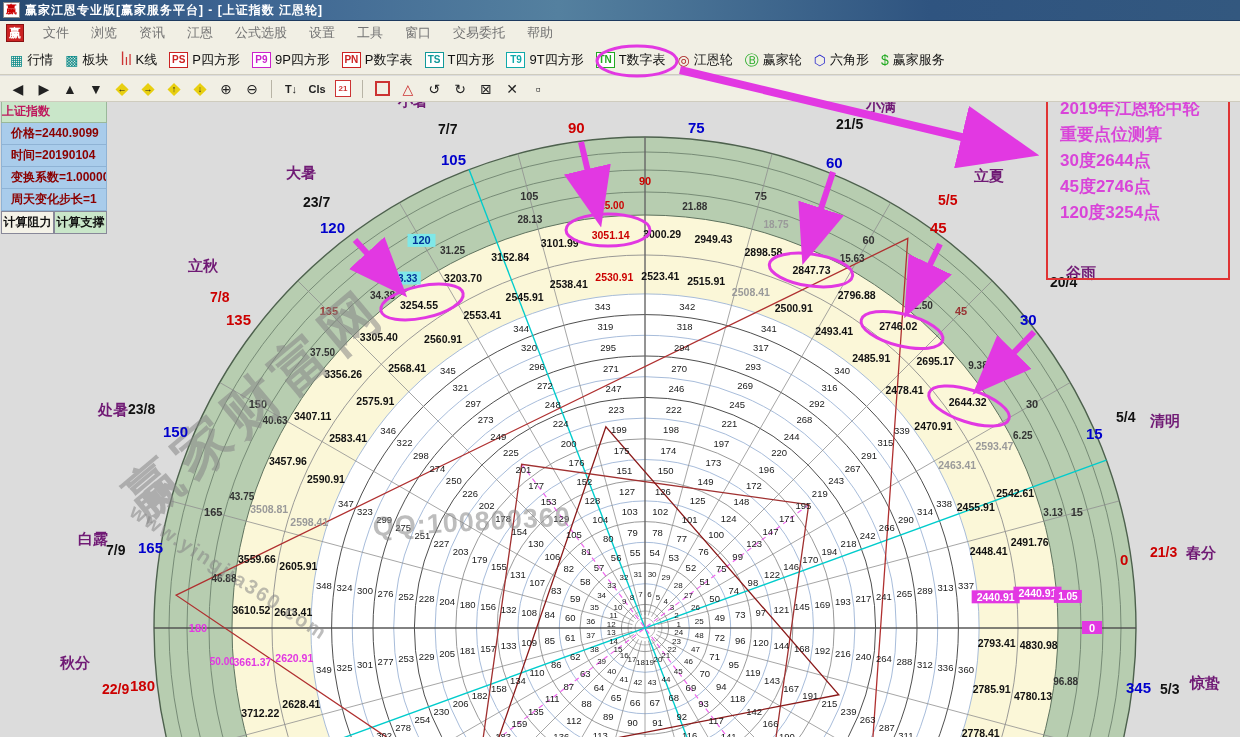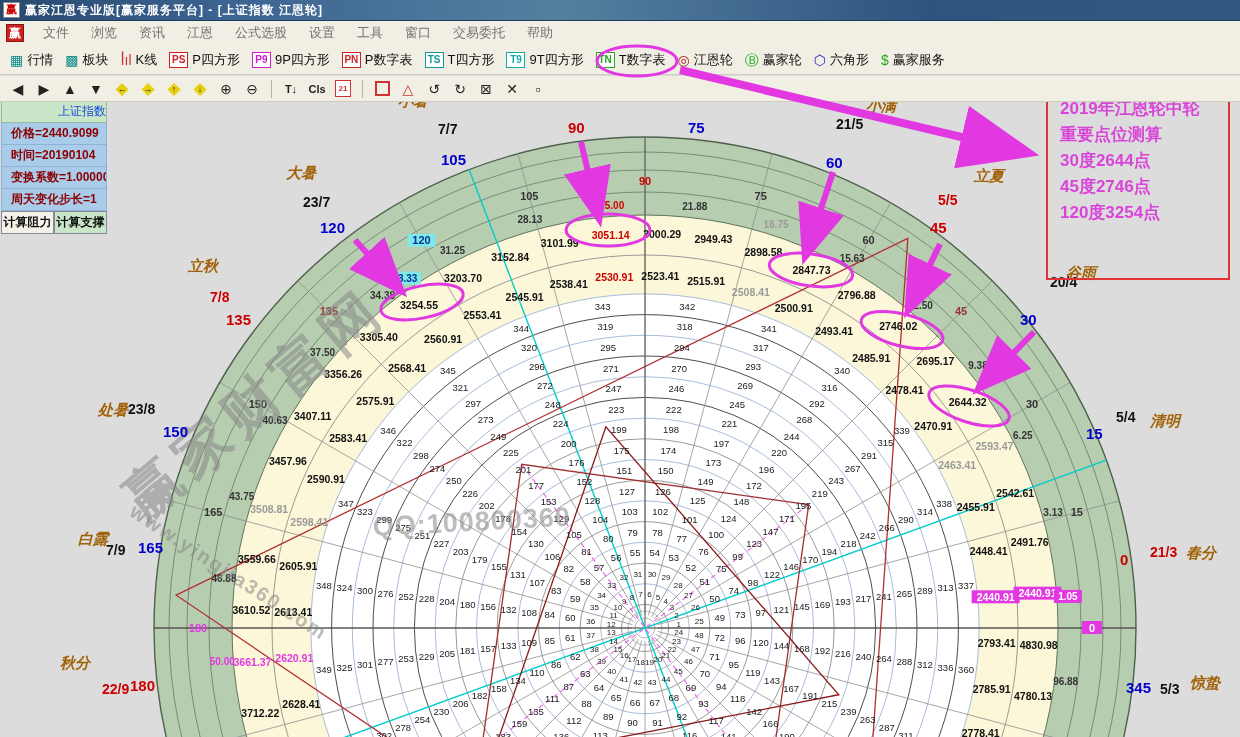--- a/index.html
+++ b/index.html
@@ -36,30 +36,30 @@
   .diamond span{position:absolute;left:0;top:1px;width:100%;text-align:center;
     font-size:9px;color:#222;font-weight:bold;}
   .redsq{width:11px;height:11px;border:2px solid #c33;}
   .cal{width:14px;height:15px;border:1px solid #c33;background:#fff;font-size:8px;
     color:#c33;font-weight:bold;text-align:center;line-height:15px;}
   
   #wheel-svg{position:absolute;left:0;top:0;z-index:1;}
   #overlay-svg{position:absolute;left:0;top:0;z-index:50;pointer-events:none;}
   
   .olabel{position:absolute;z-index:5;font-weight:bold;font-size:15px;white-space:nowrap;}
-  .term{color:#a16207;font-style:italic;}
+  .term{color:#701a75;}
   .blue{color:#0000cc;} .red{color:#cc0000;} .black{color:#111;}
   .datelab{font-size:14px;}
   
   .wm{position:absolute;z-index:4;color:rgba(135,135,135,0.55);font-weight:bold;
       transform-origin:0 0;white-space:nowrap;}
   
   #info-panel{position:absolute;left:1px;top:100px;width:106px;z-index:20;font-size:12px;}
-  #info-panel .hd{background:#c9e6c9;border:1px solid #9ab89a;color:#1d4ed8;text-align:right;
-    font-weight:normal;padding:2px 0;}
+  #info-panel .hd{background:#c9e6c9;border:1px solid #9ab89a;color:#be185d;text-align:left;
+    font-weight:bold;padding:2px 0;}
   #info-panel .row{background:#a9cceb;border:1px solid #8fb3d5;border-top:none;
     color:#8b0000;font-weight:bold;padding:2px 9px;white-space:nowrap;overflow:hidden;}
   #info-panel .btns{display:flex;}
   #info-panel .btns div{flex:1;border:1px solid #889;padding:2px 0;text-align:center;
     font-weight:bold;color:#111;cursor:default;}
   #info-panel .btns .b1{background:#f4f2e8;}
   #info-panel .btns .b2{background:#c9e6c9;}
   
   #anno{position:absolute;left:1046px;top:88px;width:184px;height:192px;z-index:25;
     border:2px solid #e03434;padding:6px 0 0 12px;box-sizing:border-box;}

